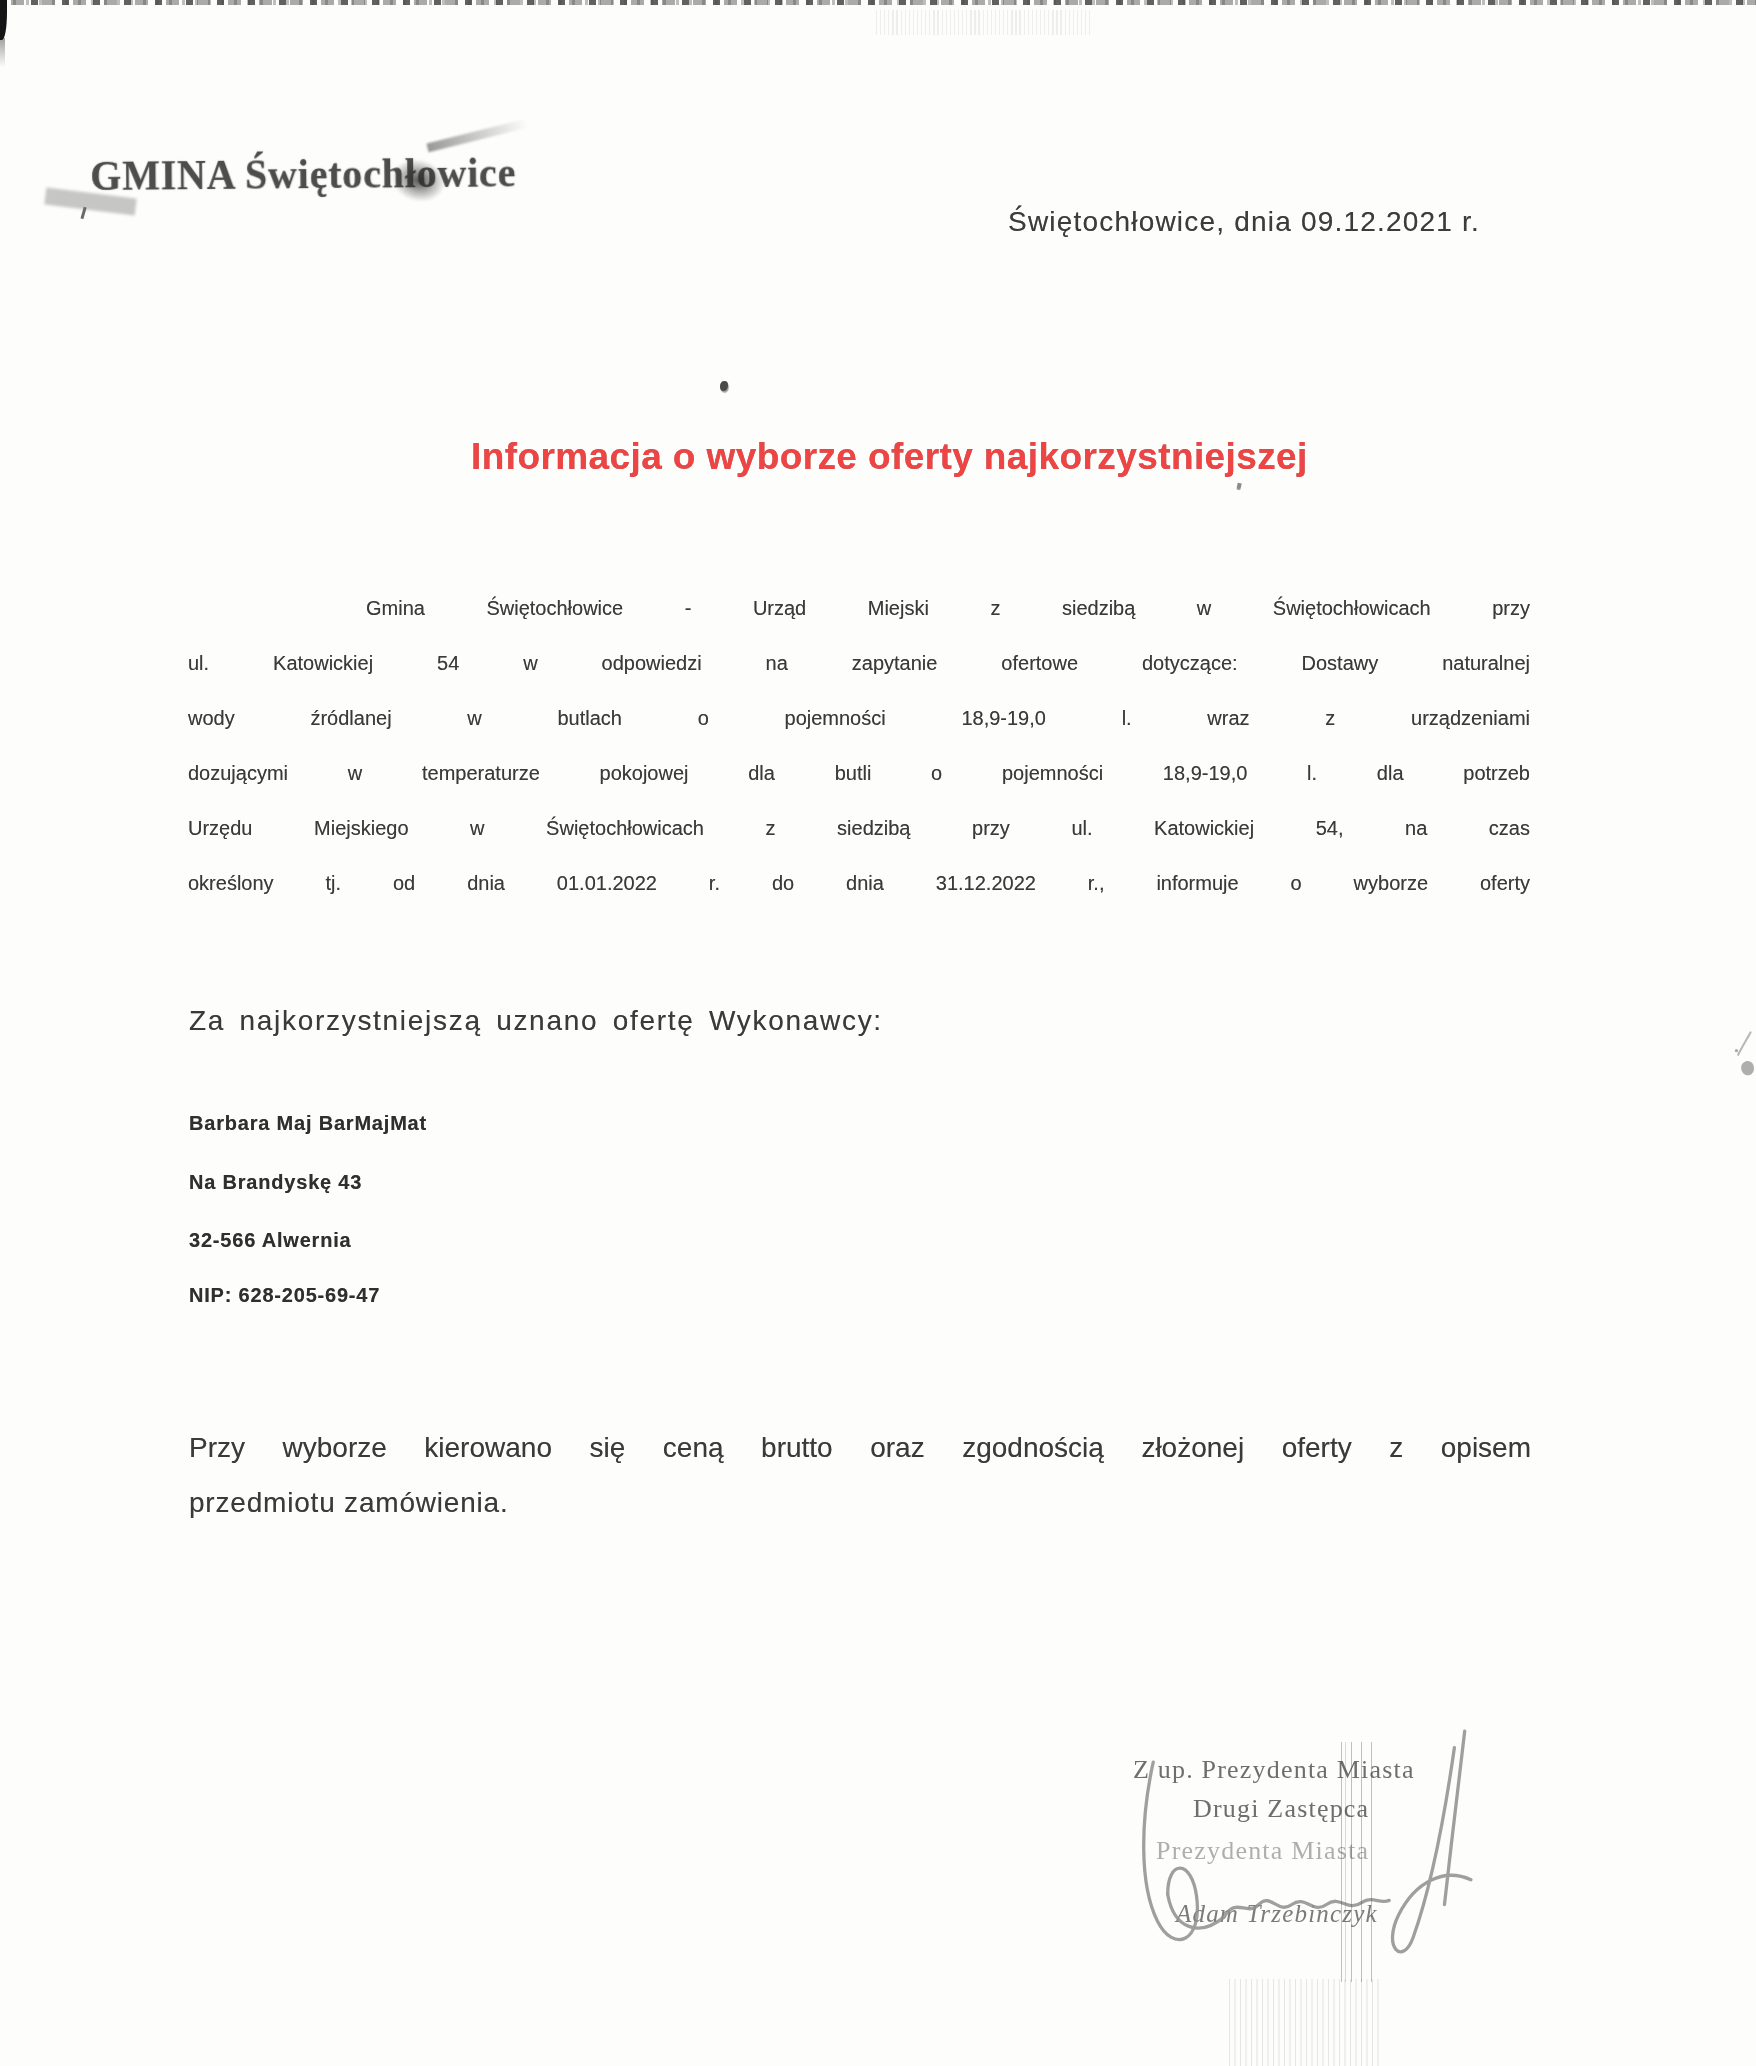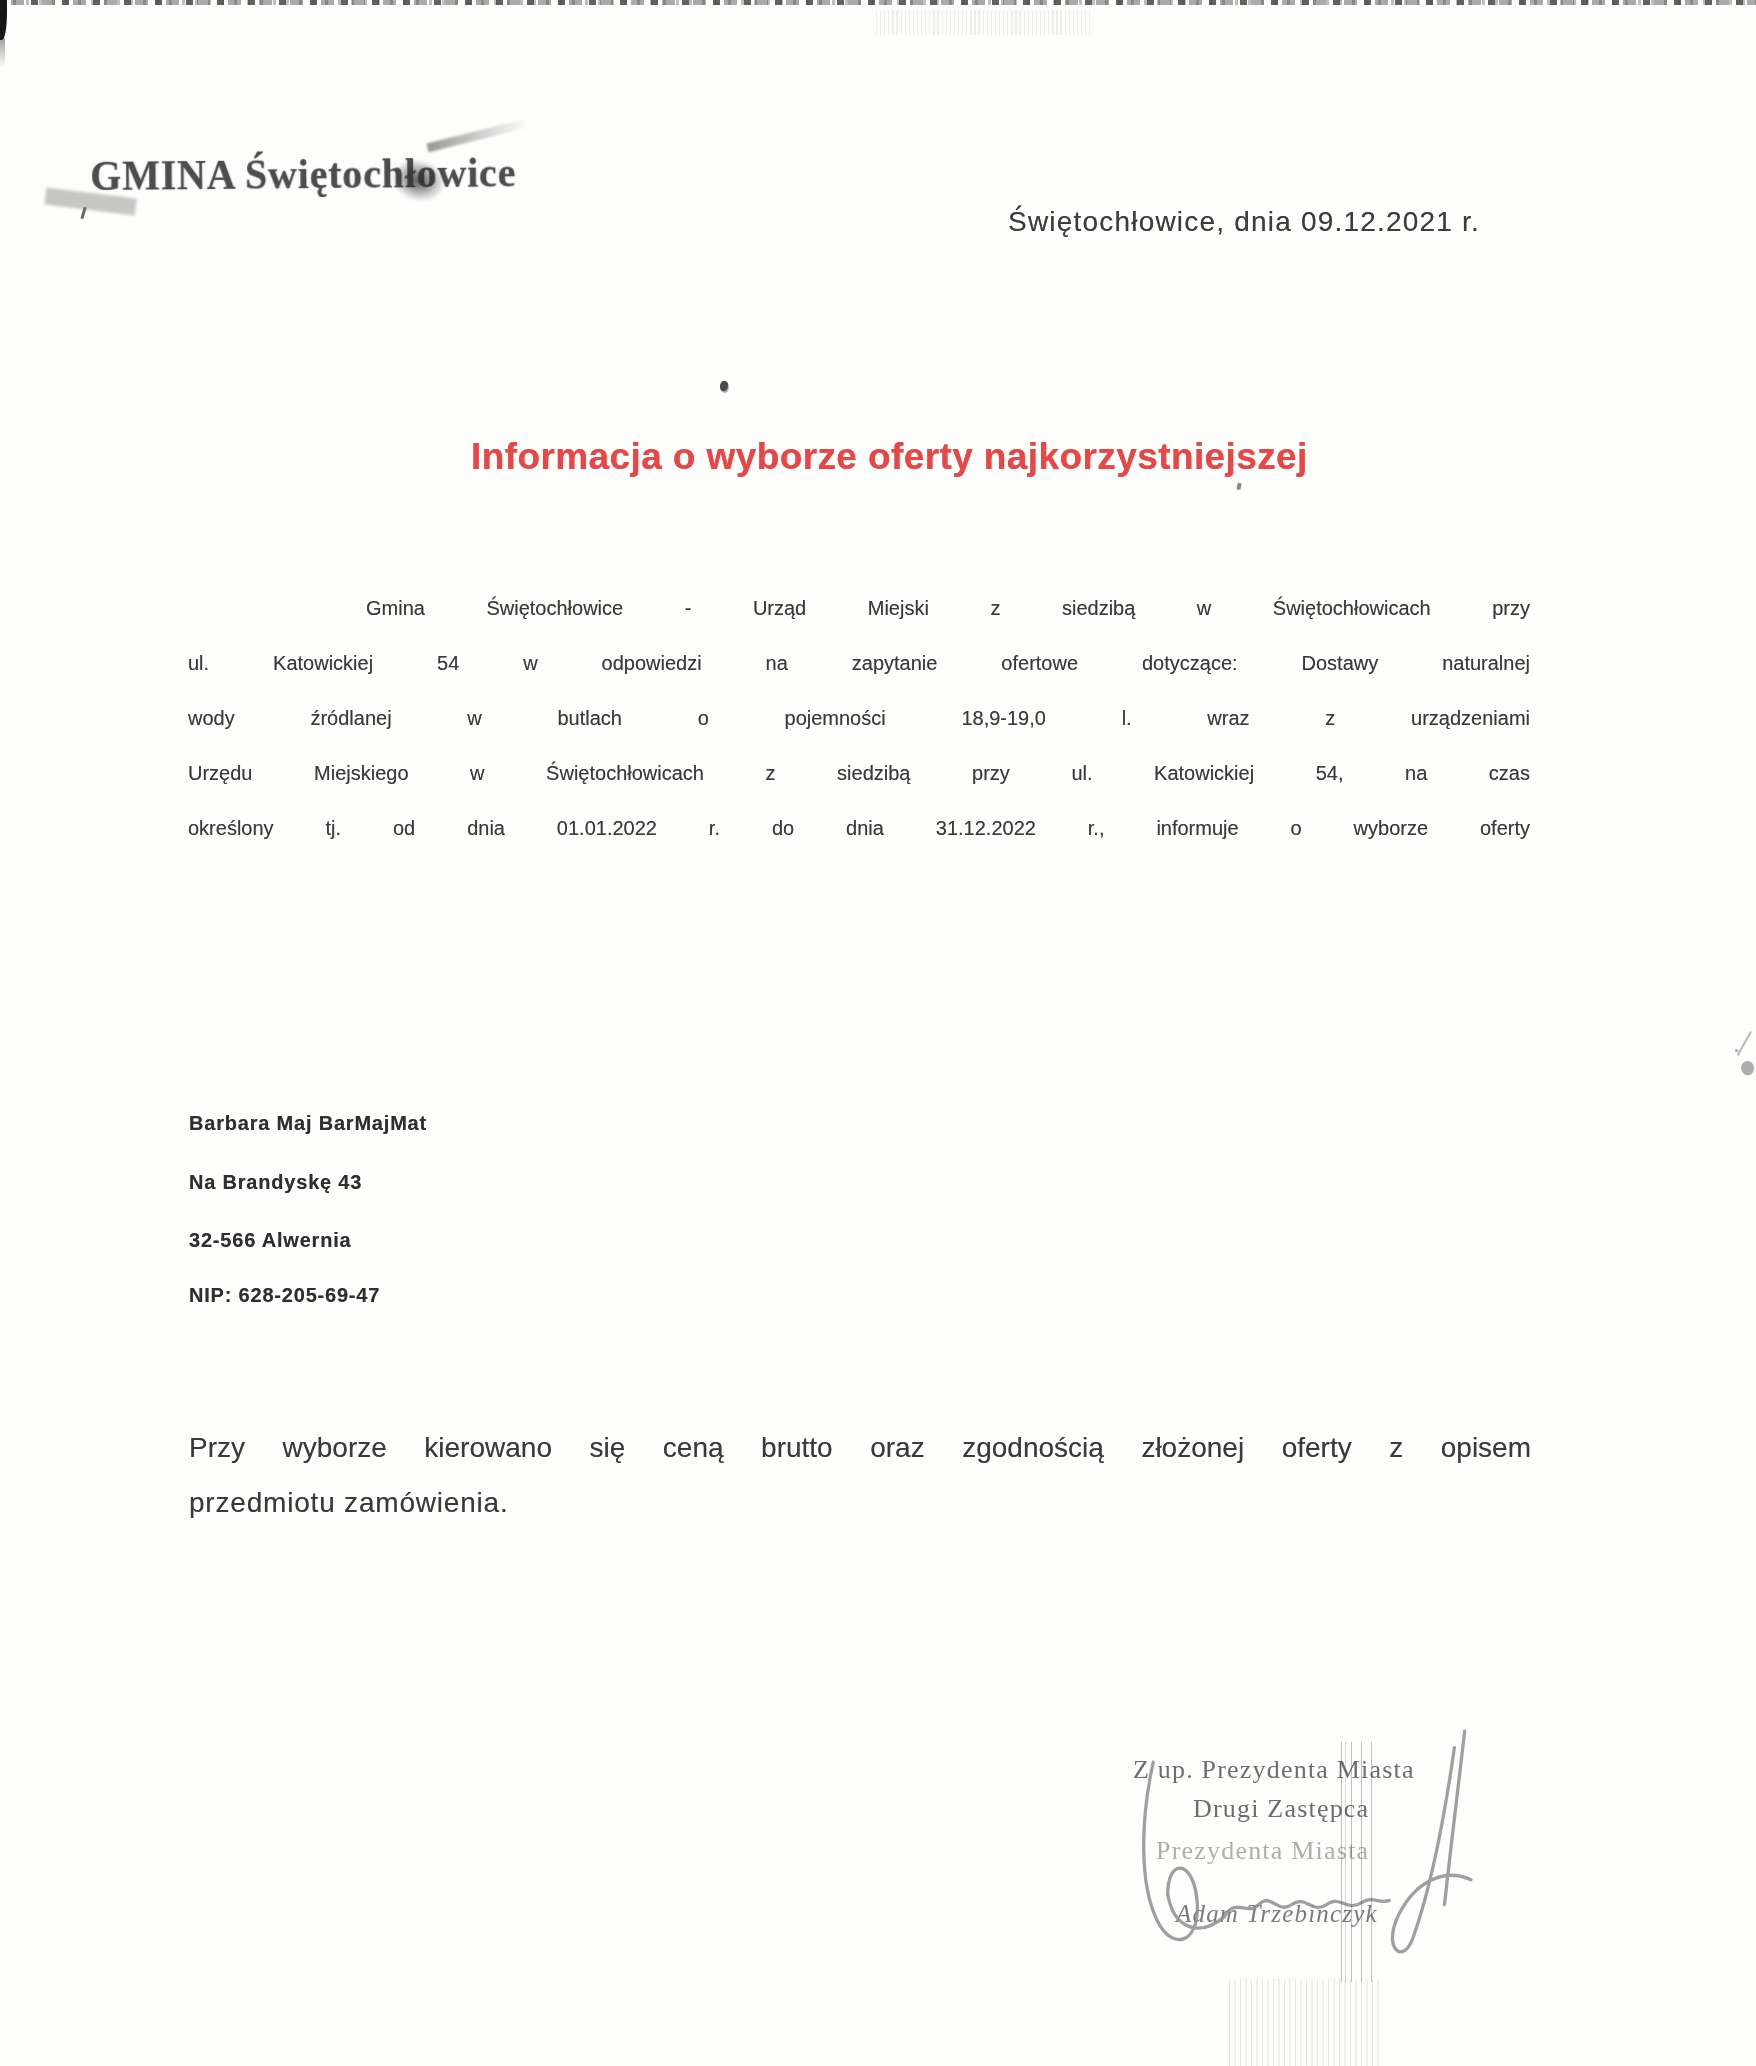--- a/index.html
+++ b/index.html
@@ -170,24 +170,26 @@
   <div class="dateline">Świętochłowice, dnia 09.12.2021 r.</div>
 
   <div class="ink-dot"></div>
   <div class="doc-title">Informacja o wyborze oferty najkorzystniejszej</div>
   <div class="title-comma"></div>
 
   <div class="body-par">
     <div class="jline indent1">Gmina Świętochłowice - Urząd Miejski z siedzibą w Świętochłowicach przy</div>
     <div class="jline">ul. Katowickiej 54 w odpowiedzi na zapytanie ofertowe dotyczące: Dostawy naturalnej</div>
     <div class="jline">wody źródlanej w butlach o pojemności 18,9-19,0 l. wraz z urządzeniami</div>
+    <div class="jline">dozującymi w temperaturze pokojowej dla butli o pojemności 18,9-19,0 l. dla potrzeb</div>
     <div class="jline">Urzędu Miejskiego w Świętochłowicach z siedzibą przy ul. Katowickiej 54, na czas</div>
     <div class="jline">określony tj. od dnia 01.01.2022 r. do dnia 31.12.2022 r., informuje o wyborze oferty</div>
   </div>
 
+  <div class="intro-line">Za najkorzystniejszą uznano ofertę Wykonawcy:</div>
 
   <div class="contractor-line c1">Barbara Maj BarMajMat</div>
   <div class="contractor-line c2">Na Brandyskę 43</div>
   <div class="contractor-line c3">32-566 Alwernia</div>
   <div class="contractor-line c4">NIP: 628-205-69-47</div>
 
   <div class="closing-par">
     <div class="jline">Przy wyborze kierowano się ceną brutto oraz zgodnością złożonej oferty z opisem</div>
     <div class="plain">przedmiotu zamówienia.</div>
   </div>

